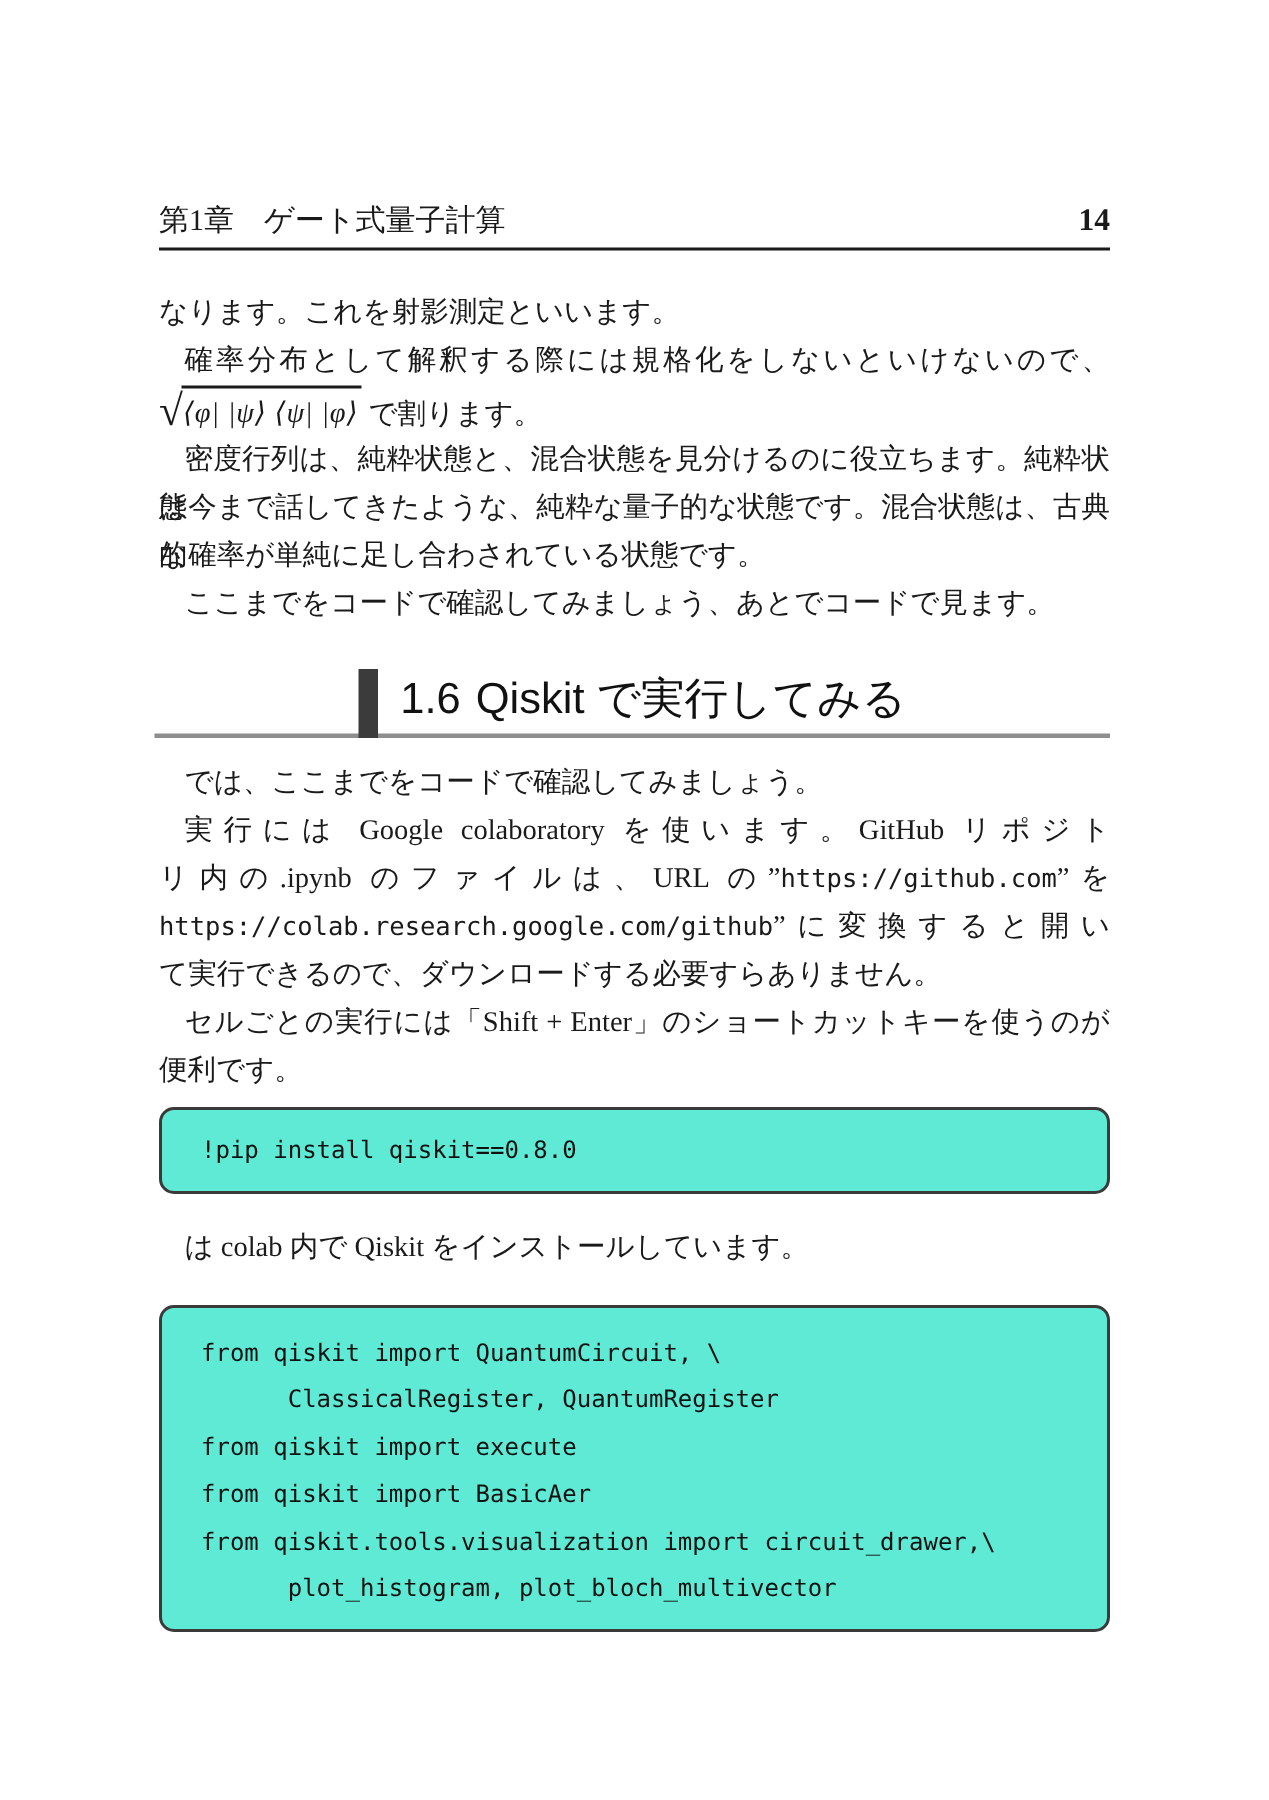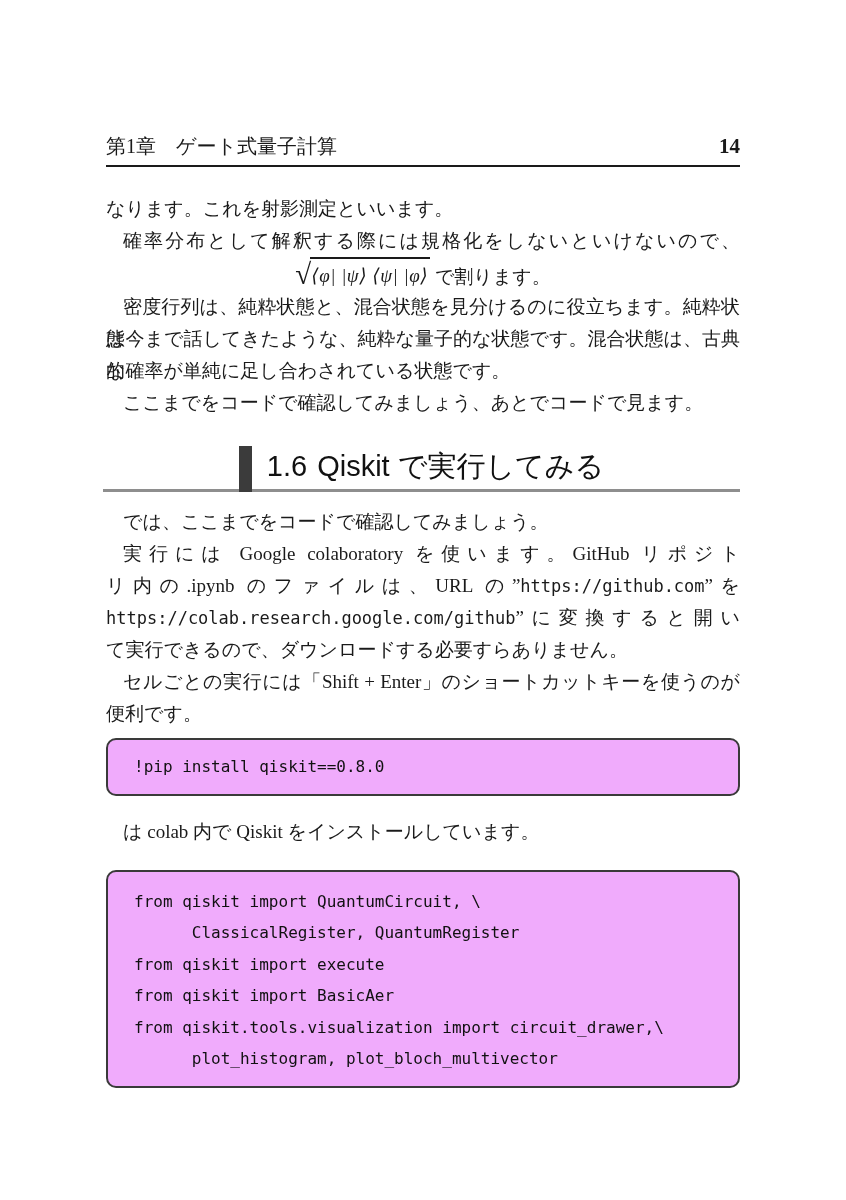--- a/index.html
+++ b/index.html
@@ -40,21 +40,21 @@
   .j {
     white-space: normal;
     text-align: justify;
     text-align-last: justify;
   }
   .tt {
     font-family: "DejaVu Sans Mono", "Liberation Mono", monospace;
     font-size: 17px;
   }
   
-  .formula-line { height: 34px; text-align: center; }
+  .formula-line { height: 34px; }
   .sqrt-sign {
     font-size: 29px;
     display: inline-block;
     transform: translateY(1px);
   }
   .radicand {
     display: inline-block;
     border-top: 2px solid #1a1a1a;
     font-style: italic;
     letter-spacing: 0.5px;
@@ -85,21 +85,21 @@
     font-size: 29px;
     line-height: 1;
     padding: 6px 0 8px 15px;
     color: #111111;
     white-space: nowrap;
   }
   .section-text .secnum { margin-right: 10px; }
   
   .codebox {
     box-sizing: border-box;
-    background: #f0abfc;
+    background: #5eead4;
     border: 2.5px solid #3a3a3a;
     border-radius: 10px;
     padding: 11px 26px;
     margin-top: 8px;
   }
   .codebox.imports { margin-top: 22px; padding-top: 14px; }
   .code-line {
     font-family: "DejaVu Sans Mono", "Liberation Mono", monospace;
     font-size: 16px;
     line-height: 31.5px;

